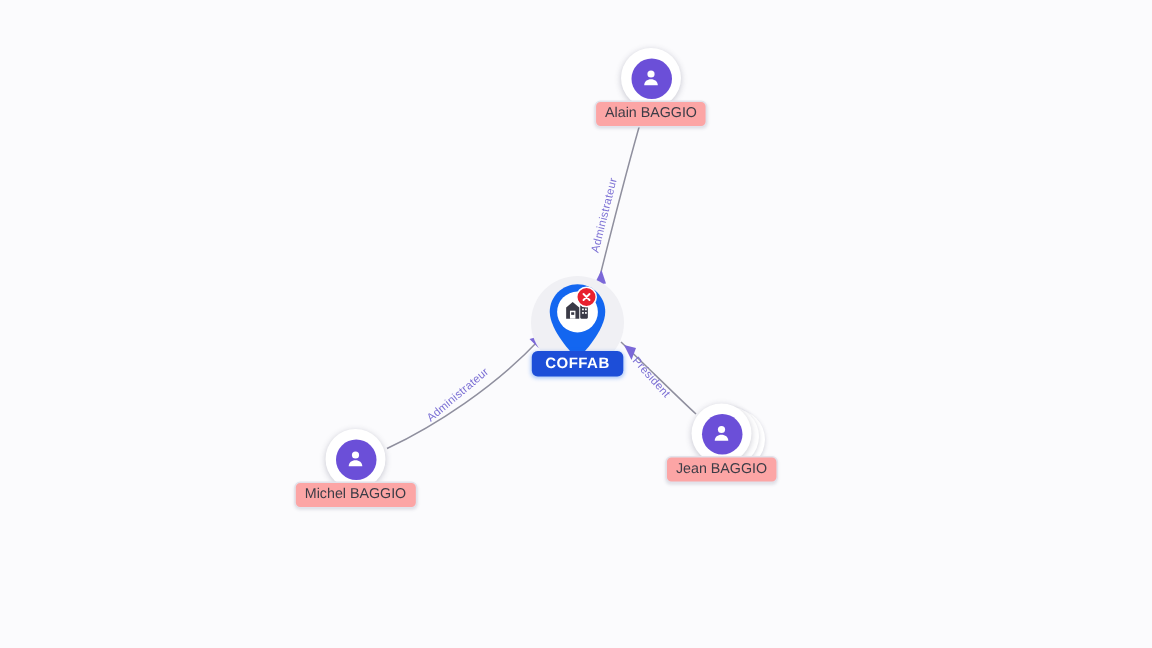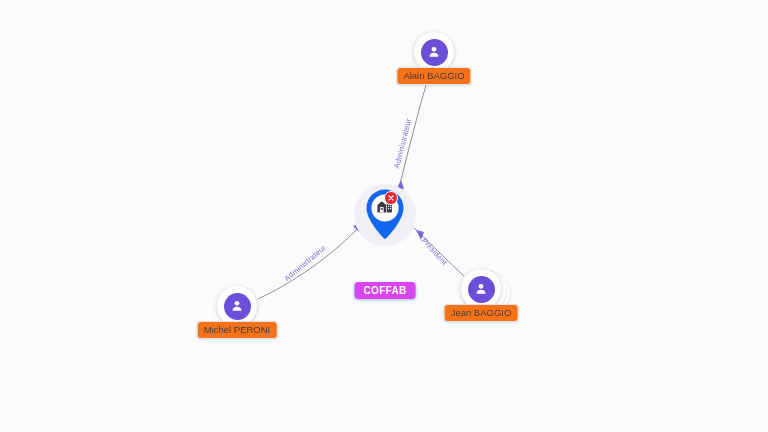--- a/index.html
+++ b/index.html
@@ -76,21 +76,21 @@
     background: #6b4fd8;
     display: flex;
     align-items: center;
     justify-content: center;
   }
   .avatar-circle svg { display: block; }
 
   
   .name-chip {
     position: absolute;
-    background: #f97316;
+    background: #fca5a5;
     border: 1px solid #e2e2ea;
     border-radius: 4px;
     padding: 2px 6px 3px 6px;
     font-size: 9.5px;
     color: #3c3c46;
     white-space: nowrap;
     box-shadow: 0 1px 2px rgba(60,60,90,.13);
     transform: translateX(-50%);
   }
 
@@ -131,30 +131,29 @@
     align-items: center;
     justify-content: center;
   }
   .company-badge svg { display: block; }
 
   #company-chip {
     position: absolute;
     left: 385px;
     top: 234px;
     transform: translateX(-50%);
-    background: #d946ef;
+    background: #1d4ed8;
     color: #ffffff;
     border-radius: 4px;
     padding: 2.5px 9px 3.5px 9px;
     font-size: 10px;
     font-weight: bold;
     letter-spacing: .3px;
     white-space: nowrap;
     box-shadow: 0 1px 3px rgba(19,102,240,.4);
-    margin-top: 48px;
   }
 </style>
 </head>
 <body>
 
 <div id="canvas" style="background: rgb(251, 251, 253);">
 
   <svg id="edges" viewBox="0 0 768 432">
 
     <path class="edge-path" d="M 428,78 C 418,112 409,148 400,184"></path>
@@ -188,21 +187,21 @@
   <div class="person-node" style="left:217px; top:286px;">
     <div class="person-disc">
       <div class="avatar-circle">
         <svg width="16" height="16" viewBox="0 0 24 24" aria-hidden="true">
           <circle cx="12" cy="8" r="3.6" fill="#ffffff"></circle>
           <path d="M5.2 19.2c0-3.7 3.1-6 6.8-6s6.8 2.3 6.8 6z" fill="#ffffff"></path>
         </svg>
       </div>
     </div>
   </div>
-  <div class="name-chip" style="left:237px; top:321px;">Michel PERONI</div>
+  <div class="name-chip" style="left:237px; top:321px;">Michel BAGGIO</div>
 
   <div class="person-node" style="left:461px; top:269px;">
     <div class="stack-card" style="left:9px; top:4px;"></div>
     <div class="stack-card" style="left:5px; top:2px;"></div>
     <div class="person-disc">
       <div class="avatar-circle">
         <svg width="16" height="16" viewBox="0 0 24 24" aria-hidden="true">
           <circle cx="12" cy="8" r="3.6" fill="#ffffff"></circle>
           <path d="M5.2 19.2c0-3.7 3.1-6 6.8-6s6.8 2.3 6.8 6z" fill="#ffffff"></path>
         </svg>

